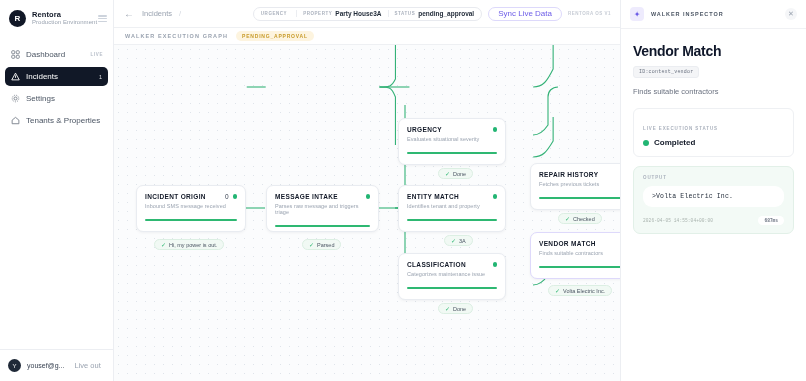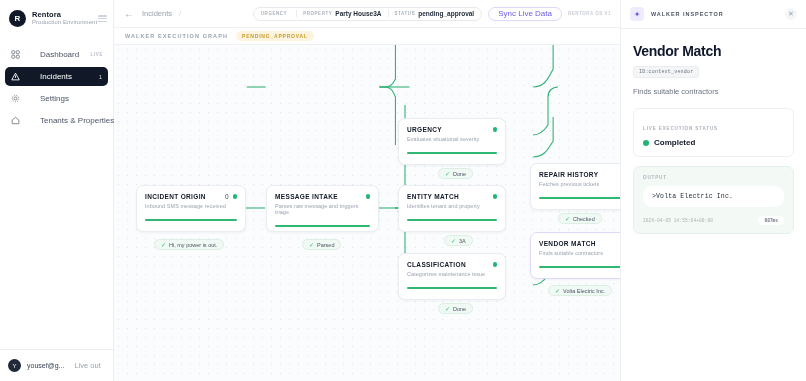--- a/index.html
+++ b/index.html
@@ -36,21 +36,21 @@
   .brand-env { font-size: 6px; color: #9aa3b0; letter-spacing: .05px; }
   .brand-collapse {
     position: absolute; right: 6px; top: 15px;
     width: 9px; height: 7px;
     display: flex; flex-direction: column; justify-content: space-between;
   }
   .brand-collapse i { display: block; height: 1.5px; background: #cdd3dc; border-radius: 1px; }
 
   .nav { margin-top: 8px; display: flex; flex-direction: column; gap: 3px; padding: 0 5px; }
   .nav-item {
-    display: flex; align-items: center; gap: 20px;
+    display: flex; align-items: center; gap: 6px;
     height: 19px; padding: 0 6px;
     border-radius: 5px;
     font-size: 8px; color: #4b5563;
     position: relative;
   }
   .nav-item.active { background: #111827; color: #ffffff; }
   .nav-ico { width: 9px; height: 9px; flex: 0 0 9px; opacity: .75; display:flex; align-items:center; justify-content:center;}
   .nav-item.active .nav-ico { opacity: 1; }
   .nav-label { white-space: nowrap; }
   .nav-badge-live {

